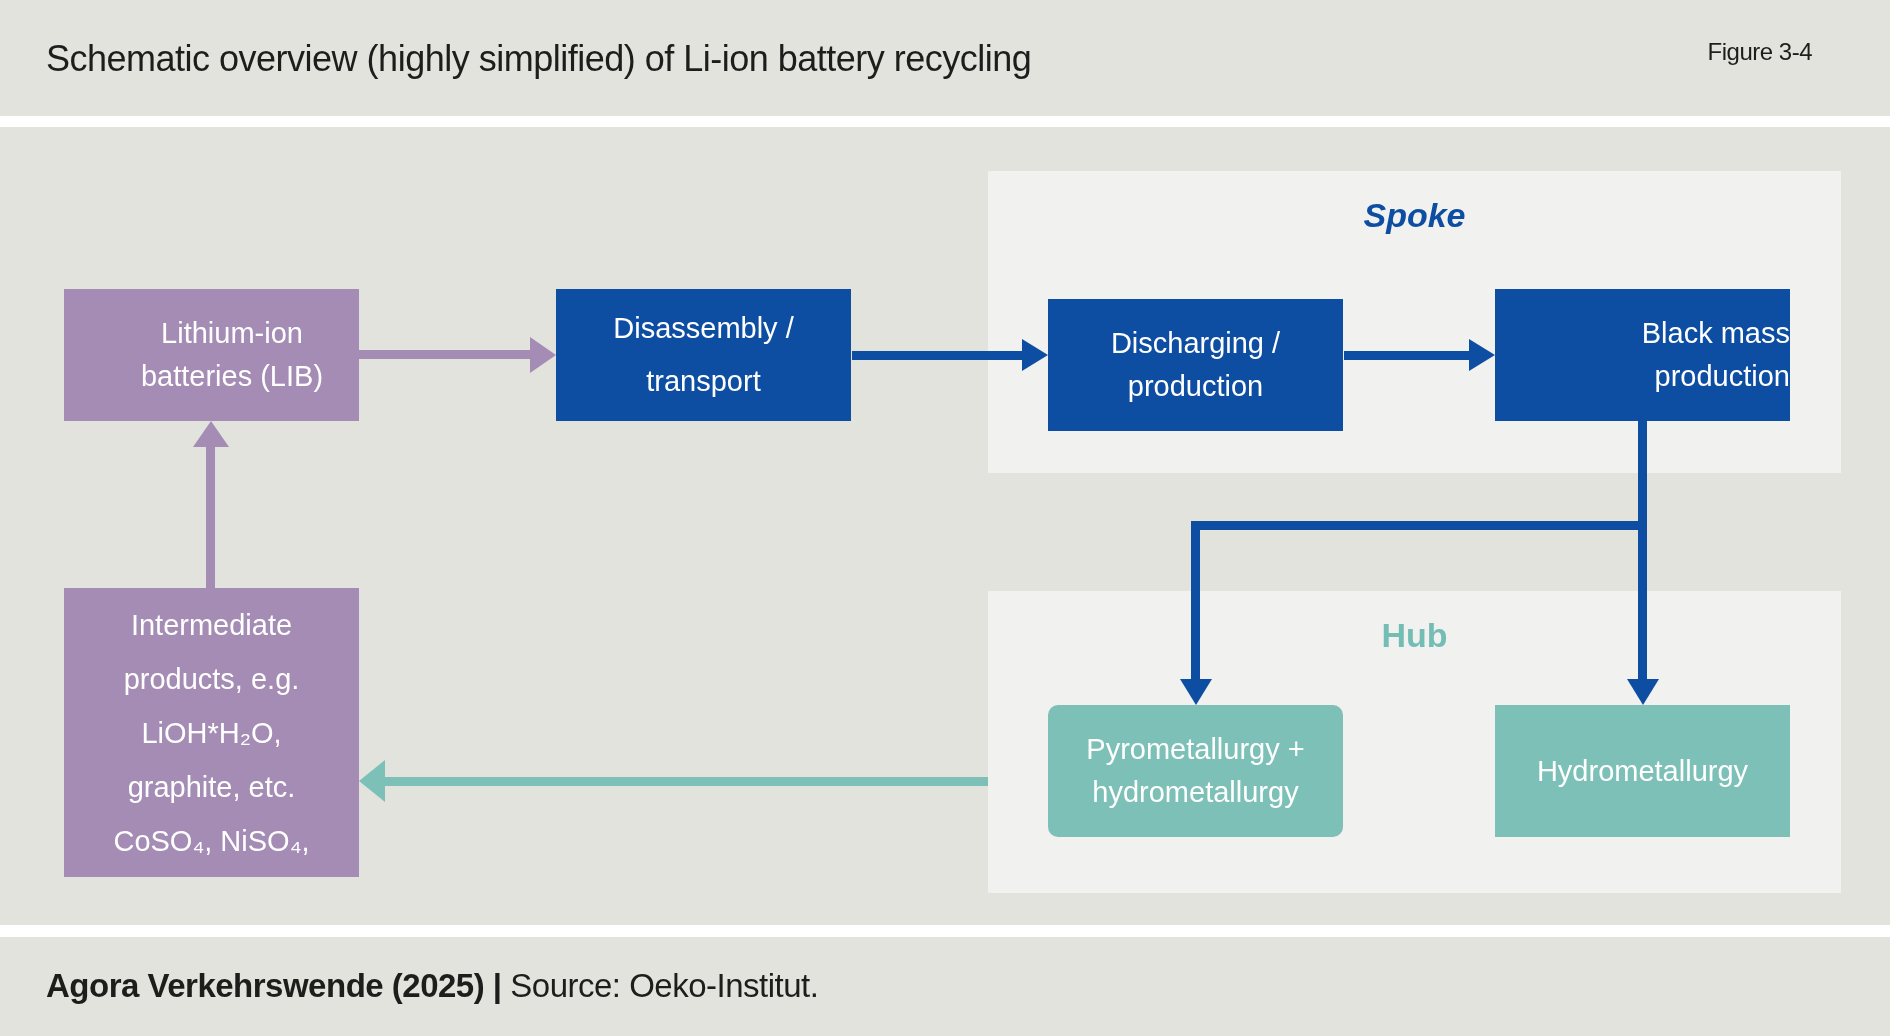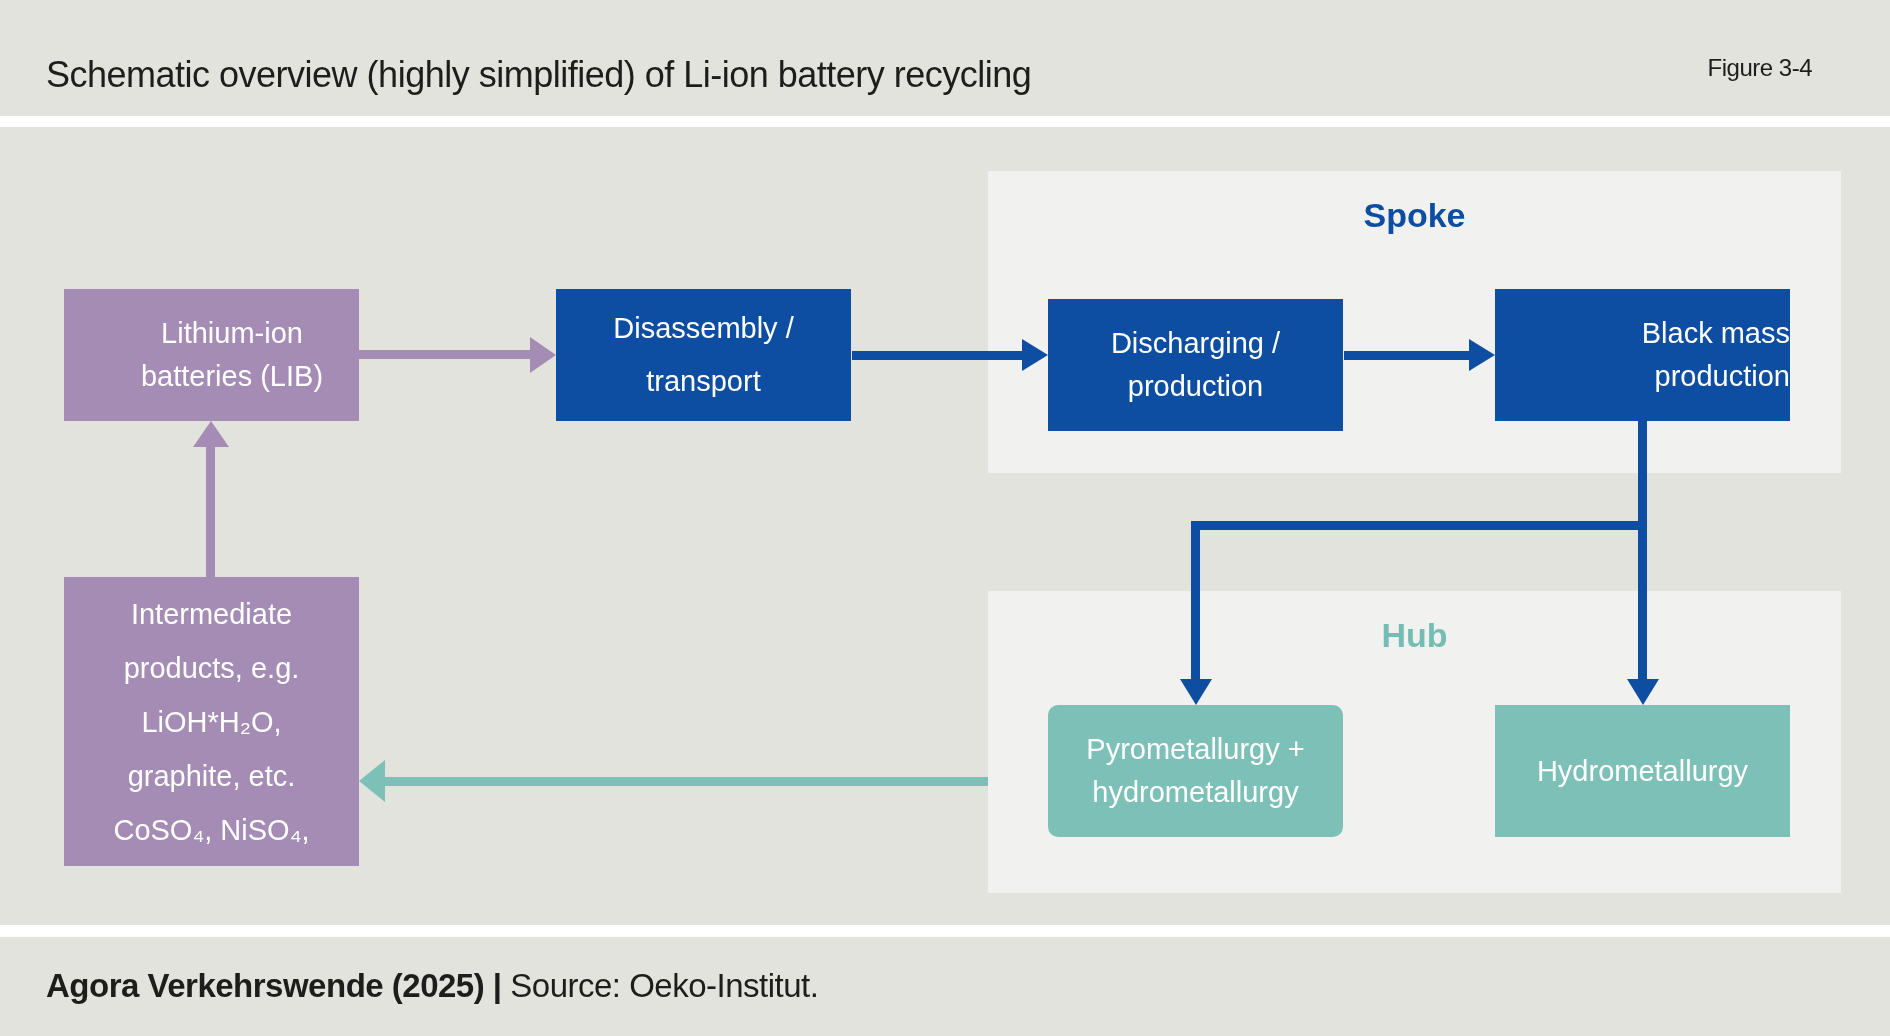--- a/index.html
+++ b/index.html
@@ -18,21 +18,21 @@
   body{
     font-family:"Liberation Sans","DejaVu Sans",sans-serif;
     background:var(--c-background);
     position:relative;
     overflow:hidden;
     width:1890px;height:1036px;
   }
   .abs{position:absolute;}
 
   
-  .titlebar{position:absolute;left:0;top:16px;width:1859px;height:116px;}
+  .titlebar{position:absolute;left:0;top:0;width:1859px;height:116px;}
   .title{
     position:absolute;left:46px;top:38px;
     font-size:36px;letter-spacing:-0.5px;
     color:var(--c-text_dark);
   }
   .figno{
     position:absolute;right:47px;top:38px;
     font-size:24px;letter-spacing:-0.5px;
     color:var(--c-text_dark);
   }
@@ -41,21 +41,21 @@
   .band-bottom{top:925px;height:12px;}
 
   
   .panel{position:absolute;width:853px;background:var(--c-panel);}
   .panel-spoke{left:988px;top:171px;height:302px;}
   .panel-hub{left:988px;top:591px;height:302px;}
   .panel-label{
     position:absolute;left:0;top:24px;width:100%;
     text-align:center;font-size:34px;font-weight:700;line-height:40px;
   }
-  .label-blue{color:var(--c-blue);}
+  .label-blue{color:var(--c-blue);font-style:italic;}
   .label-teal{color:var(--c-hub_label);}
 
   
   .box{
     position:absolute;width:295px;
     display:flex;flex-direction:column;justify-content:center;
     text-align:center;color:var(--c-box_text);
     font-size:29px;
   }
   .box-small{height:132px;}
@@ -147,21 +147,21 @@
   </div>
   <div class="box box-small box-blue" id="box-discharging" style="top:172px;">
     <div class="box-line">Discharging /</div>
     <div class="box-line">production</div>
   </div>
   <div class="box box-small box-blue" id="box-blackmass" style="top:162px;align-items:flex-end;">
     <div class="box-line">Black mass</div>
     <div class="box-line">production</div>
   </div>
 
-  <div class="box box-tall box-purple" id="box-intermediate" style="top:450px;">
+  <div class="box box-tall box-purple" id="box-intermediate" style="top:461px;">
     <div class="box-line">Intermediate</div>
     <div class="box-line">products, e.g.</div>
     <div class="box-line">LiOH*H₂O,</div>
     <div class="box-line">graphite, etc.</div>
     <div class="box-line">CoSO₄, NiSO₄,</div>
   </div>
   <div class="box box-small box-teal" id="box-pyro" style="top:578px;">
     <div class="box-line">Pyrometallurgy +</div>
     <div class="box-line">hydrometallurgy</div>
   </div>

